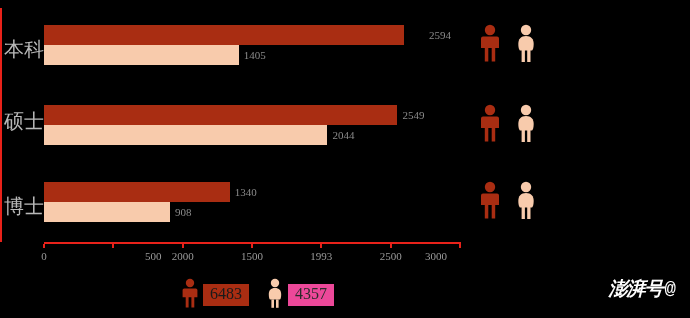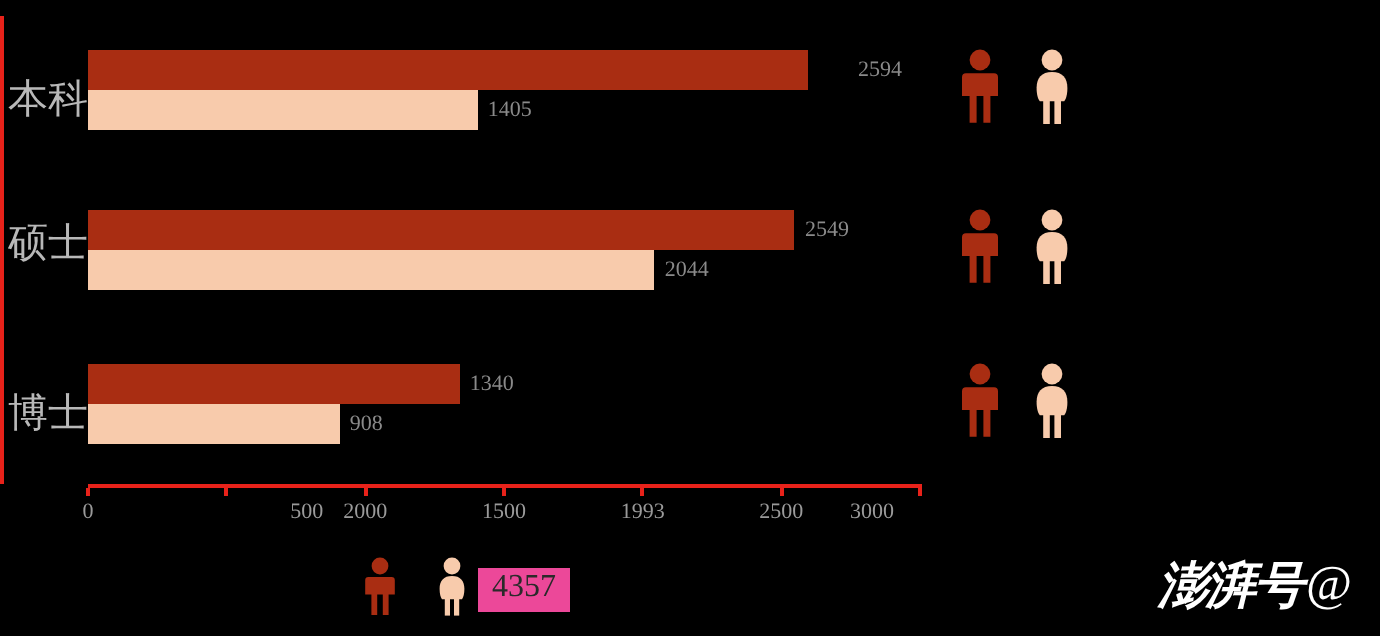--- a/index.html
+++ b/index.html
@@ -107,23 +107,23 @@
   }
 
   
   #watermark {
     position: absolute;
     right: 14px;
     top: 276px;
     display: flex;
     align-items: center;
     gap: 2px;
-    font-size: 25px;
+    font-size: 19px;
     color: #ffffff;
-    font-family: Liberation Serif, serif;
+    font-family: Liberation Mono, monospace;
     white-space: nowrap;
   }
   #watermark .brand {
     font-weight: bold;
     font-style: italic;
     letter-spacing: -1px;
   }
 </style>
 </head>
 <body>
@@ -206,20 +206,21 @@
     </div>
 
   <div id="legend">
     <div class="legend-item">
       <span>
         <svg width="20" height="30" viewBox="0 0 20 30" aria-hidden="true">
           <circle cx="10" cy="5" r="4.2" fill="#a92d12"></circle>
           <path d="M4.2 10.5 h11.6 a1.6 1.6 0 0 1 1.6 1.6 v7.2 h-3.1 v10.2 h-2.9 v-10.2 h-2.8 v10.2 h-2.9 v-10.2 h-3.1 v-7.2 a1.6 1.6 0 0 1 1.6 -1.6 z" fill="#a92d12"></path>
         </svg>
       </span>
+      <span class="legend-value male">6483</span>
     </div>
     <div class="legend-item">
       <span>
         <svg width="20" height="30" viewBox="0 0 20 30" aria-hidden="true">
           <circle cx="10" cy="5" r="4.2" fill="#f8cbac"></circle>
           <path d="M10 10 c-4.2 0 -6.2 2.4 -6.2 6.4 c0 2.6 0.5 4.4 1.2 5.2 h10 c0.7 -0.8 1.2 -2.6 1.2 -5.2 c0 -4 -2 -6.4 -6.2 -6.4 z" fill="#f8cbac"></path>
           <rect x="6.4" y="21.4" width="2.6" height="8.4" fill="#f8cbac"></rect>
           <rect x="11" y="21.4" width="2.6" height="8.4" fill="#f8cbac"></rect>
         </svg>
       </span>

